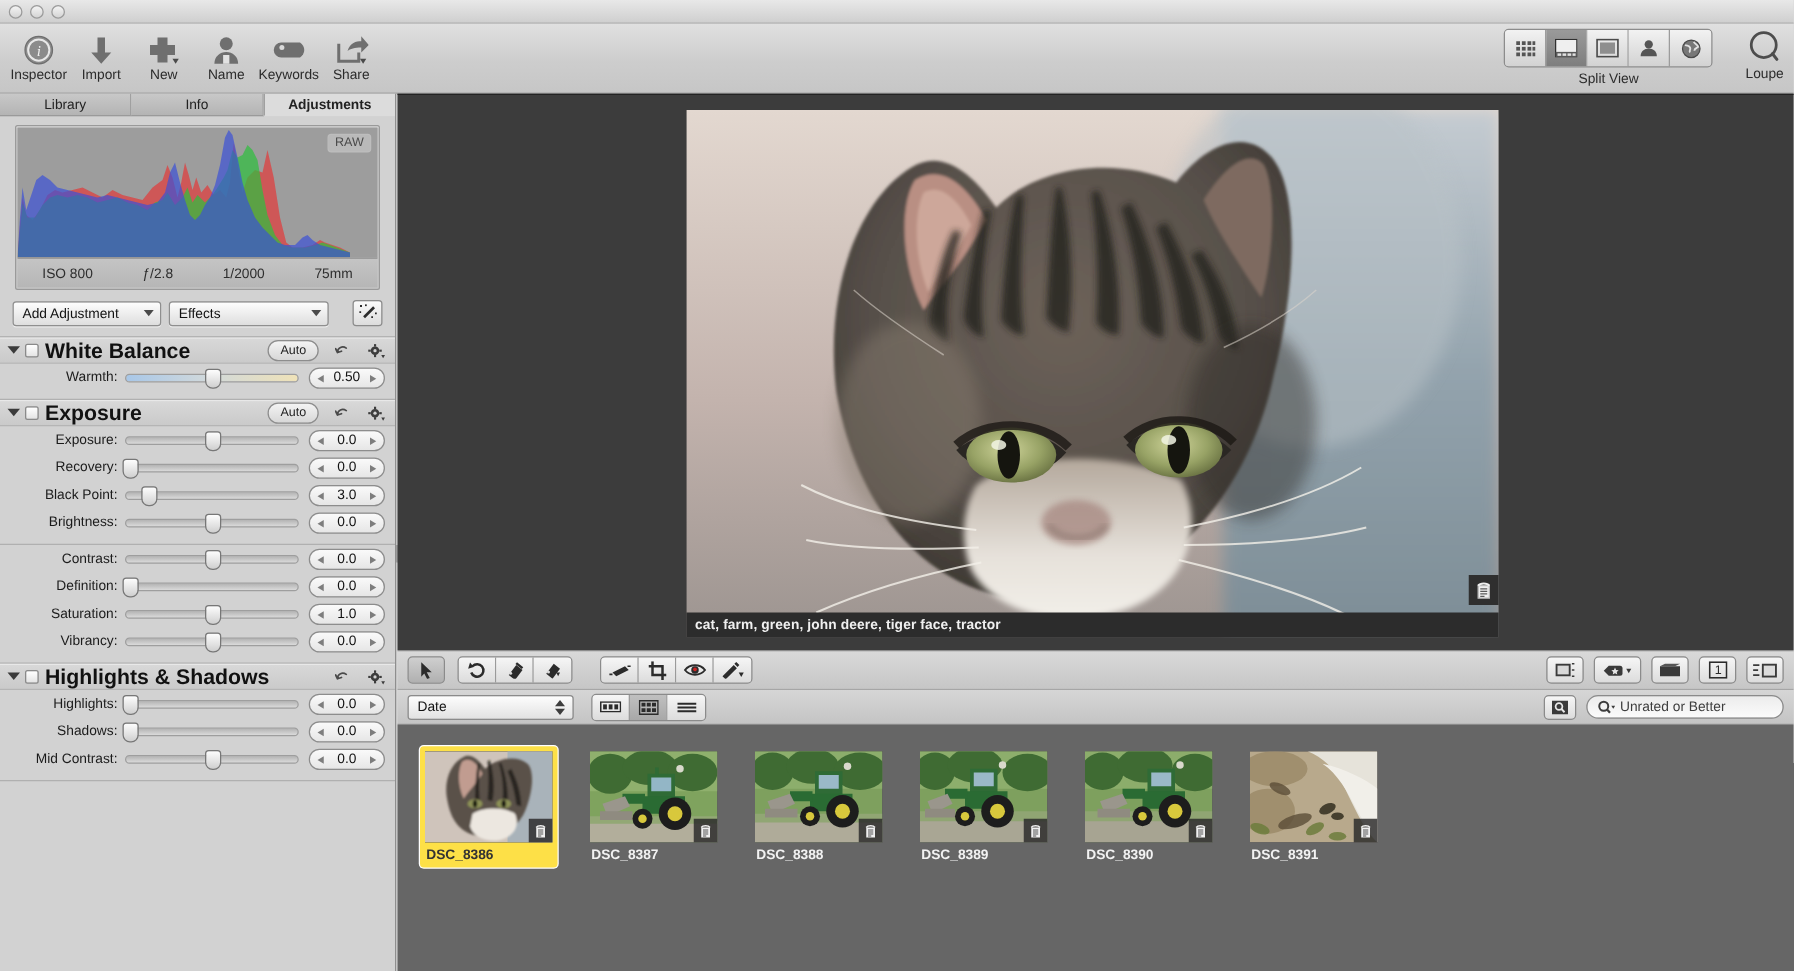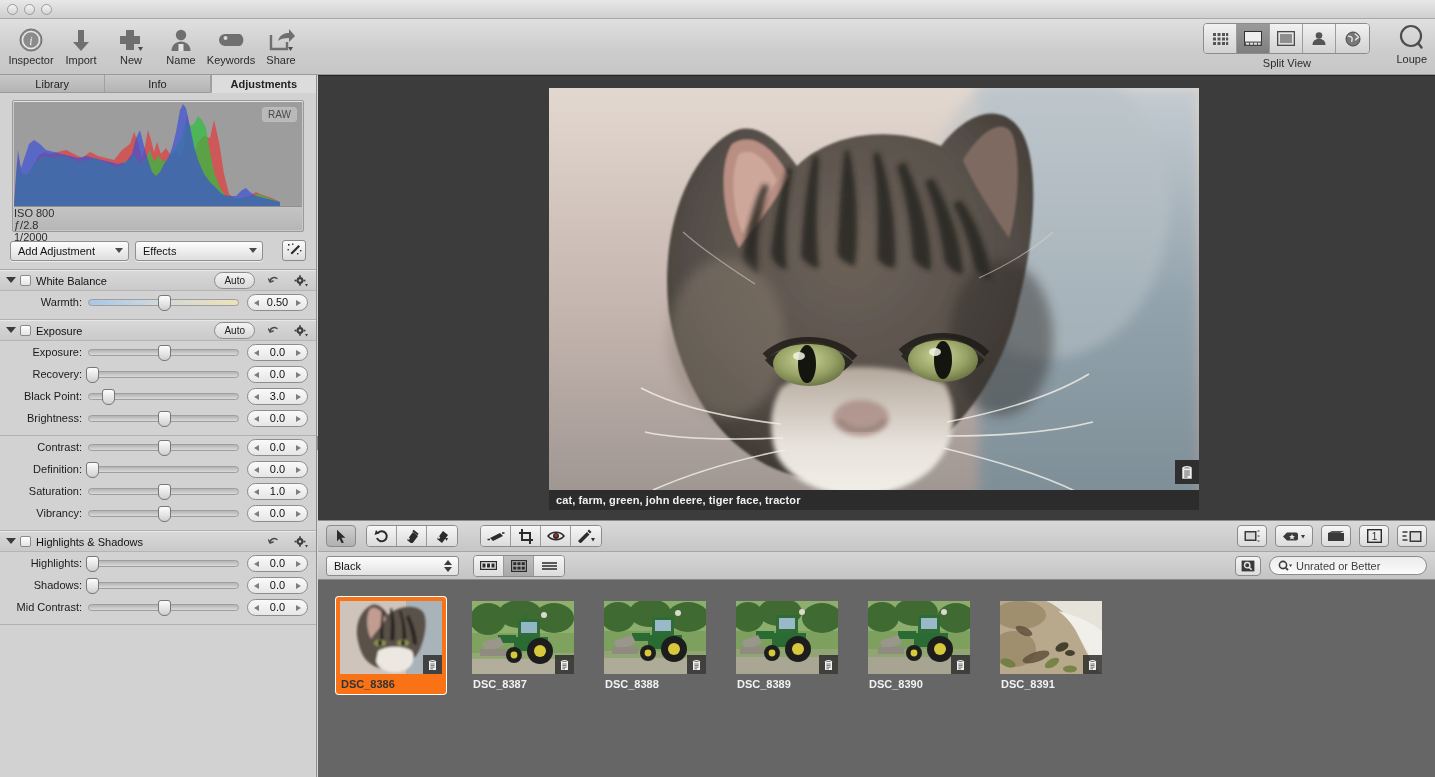--- a/index.html
+++ b/index.html
@@ -92,22 +92,22 @@
     background:#9d9d9d; overflow:hidden;
   }
   .raw-badge {
     position:absolute; right:6px; top:6px; font-size:10px; padding:1px 5px;
     color:#4a4a4a; border:1px solid #bdbdbd; border-radius:3px;
     background:rgba(200,200,200,0.65);
   }
   .hist-exif {
     position:absolute; left:1px; bottom:1px; right:1px; height:24px;
     background:linear-gradient(to bottom,#c4c4c4,#b6b6b6);
-    display:flex; justify-content:space-around;
-    font-size:11px; color:#2e2e2e; border-top:1px solid #8f8f8f;flex-direction:column;
+    display:flex; align-items:center; justify-content:space-around;
+    font-size:11px; color:#2e2e2e; border-top:1px solid #8f8f8f;
   }
 
   
   .adj-row {
     display:flex; align-items:center; gap:6px; padding:8px 10px 8px 10px;
     border-bottom:1px solid #a9a9a9;
   }
   .popup {
     position:relative; height:20px; border:1px solid #8f8f8f; border-radius:3px;
     background:linear-gradient(to bottom,#fdfdfd,#dedede);
@@ -144,32 +144,32 @@
   }
   .disclose.closed::after {
     content:""; position:absolute; left:1px; top:0;
     border-top:5px solid transparent; border-bottom:5px solid transparent;
     border-left:6px solid #3b3b3b;
   }
   .chk {
     width:11px; height:11px; border:1px solid #8a8a8a; border-radius:2px;
     background:linear-gradient(to bottom,#fff,#e4e4e4); flex:0 0 11px;
   }
-  .blk-title { font-size:11px; font-weight:normal; color:#111; }
+  .blk-title { font-size:17px; font-weight:bold; color:#111; }
   .auto-btn {
     margin-left:auto; font-size:10px; padding:1px 9px; border:1px solid #8d8d8d;
     border-radius:9px; background:linear-gradient(to bottom,#f4f4f4,#d7d7d7);
     color:#222; line-height:13px;
   }
   .reset-ico { margin-left:8px; color:#4a4a4a; font-size:13px; line-height:12px; }
   .gear-ico { margin-left:8px; }
 
   
   .srow { display:flex; align-items:center; height:22px; padding:0 8px 0 0; }
-  .slabel { width:88px; text-align:right; font-size:11px; padding-right:6px; color:#1b1b1b; }
+  .slabel { width:100px; text-align:right; font-size:11px; padding-right:6px; color:#1b1b1b; }
   .track {
     position:relative; flex:1 1 auto; height:7px; margin-right:8px;
     background:linear-gradient(to bottom,#b4b4b4,#dadada);
     border:1px solid #9e9e9e; border-radius:4px;
   }
   .track.warm {
     background:linear-gradient(to right,#a8c7e8 0%,#cfd8dc 45%,#efe2b8 100%);
   }
   .knob {
     position:absolute; top:-5px; width:13px; height:16px; margin-left:-6px;
@@ -281,21 +281,21 @@
   
   .filmstrip {
     position:absolute; left:318px; top:580px; right:0; bottom:0;
     background:#666666;
     display:flex; align-items:flex-start; padding:17px 0 0 18px; gap:22px;
   }
   .thumb-cell {
     width:110px; display:flex; flex-direction:column; align-items:flex-start;
     padding:4px; border-radius:3px;
   }
-  .thumb-cell.selected { background:#f97316; box-shadow:0 0 0 1px #fff; }
+  .thumb-cell.selected { background:#fde047; box-shadow:0 0 0 1px #fff; }
   .thumb-img {
     width:102px; height:73px; position:relative; overflow:hidden; background:#555;
   }
   .thumb-badge {
     position:absolute; right:0; bottom:0; width:19px; height:19px;
     background:rgba(40,40,40,0.82);
     display:flex; align-items:center; justify-content:center;
   }
   .thumb-label {
     font-size:11px; font-weight:bold; color:#f2f2f2; margin-top:4px; padding-left:1px;
@@ -883,21 +883,21 @@
             <path d="M0.5 2 h5 M0.5 6 h4 M0.5 10 h5" stroke="#3a3a3a" stroke-width="1.4"></path>
             <rect x="7.5" y="1" width="12" height="11" fill="#3a3a3a"></rect>
             <rect x="9" y="2.5" width="9" height="8" fill="#dcdcdc"></rect>
           </svg>
       </div>
     </div>
   </div>
 
   <div class="fs-bar2">
     <div class="date-popup">
-      <span>Black</span>
+      <span>Date</span>
       <span class="updown" style="position:absolute;right:6px;top:3px;display:flex;flex-direction:column;gap:2px;align-items:center">
         <i style="display:block;width:0;height:0;border-left:4px solid transparent;border-right:4px solid transparent;border-bottom:5px solid #3d3d3d"></i>
         <i style="display:block;width:0;height:0;border-left:4px solid transparent;border-right:4px solid transparent;border-top:5px solid #3d3d3d"></i>
       </span>
     </div>
 
     <div class="btn-group" style="margin-left:14px">
       <div class="gbtn">
         <svg width="17" height="9" viewBox="0 0 17 9">
             <rect x="0.6" y="0.6" width="15.8" height="7.8" fill="none" stroke="#2b2b2b" stroke-width="1.2"></rect>

